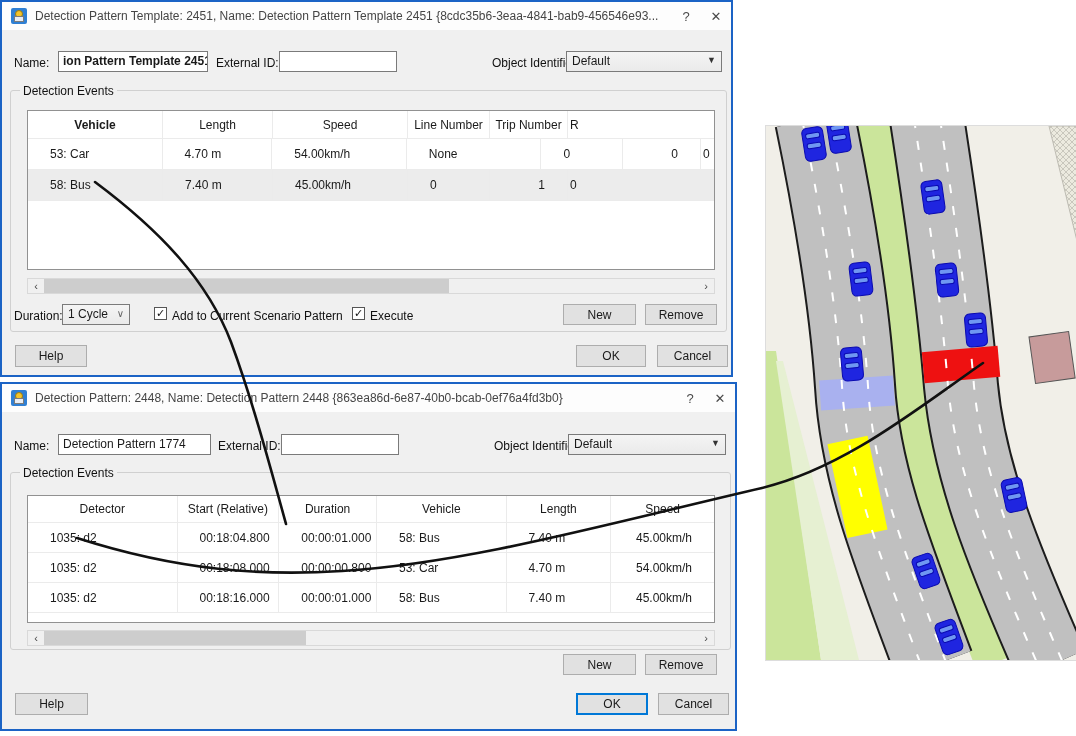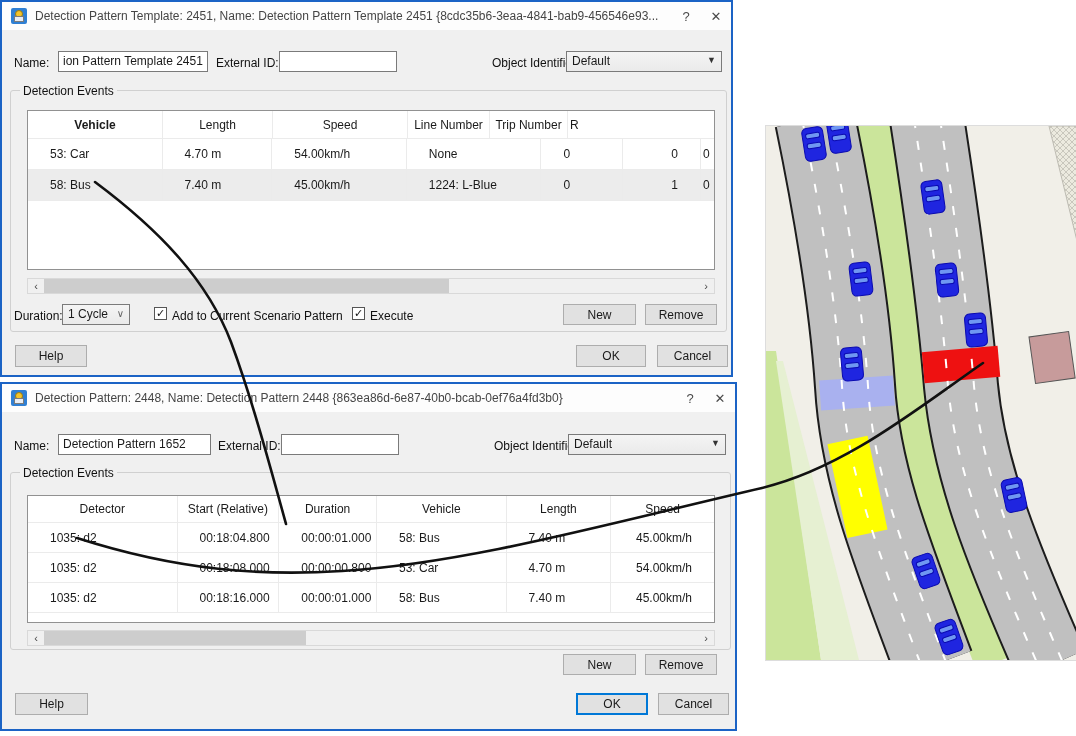--- a/index.html
+++ b/index.html
@@ -45,21 +45,21 @@
   <div class="titlebar">
     <div class="appicon">
         <div class="sun"></div>
         <div class="txt"></div>
       </div>
     <div class="ttl">Detection Pattern Template: 2451, Name: Detection Pattern Template 2451  {8cdc35b6-3eaa-4841-bab9-456546e93...</div>
     <div class="wbtn">?</div>
     <div class="wbtn">✕</div>
   </div>
   <div class="lbl" style="left:12px;top:54px;">Name:</div>
-  <div class="txt" style="left:56px;top:49px;width:150px;height:21px;">ion Pattern Template 2451</div>
+  <div class="txt" style="left:56px;top:49px;width:150px;height:21px;font-weight:bold;">ion Pattern Template 2451</div>
   <div class="lbl" style="left:214px;top:54px;">External ID:</div>
   <div class="txt" style="left:277px;top:49px;width:118px;height:21px;"></div>
   <div class="lbl" style="left:490px;top:54px;">Object Identifier:</div>
   <div class="combo" style="left:564px;top:49px;width:156px;height:21px;">
     <span>Default</span>
     <span class="arr">▼</span>
   </div>
 
   <div class="grp" style="left:8px;top:88px;width:717px;height:242px;"></div>
   <div class="grplbl" style="left:18px;top:82px;">Detection Events</div>
@@ -79,21 +79,20 @@
       <div class="tc" style="width:135px;">54.00km/h</div>
       <div class="tc" style="width:135px;">None</div>
       <div class="tc" style="width:82px;">0</div>
       <div class="tc rt" style="width:78px;">0</div>
       <div class="tc" style="width:13px;border-right:none;padding:0 2px;">0</div>
     </div>
     <div class="trow sel" style="height:31px;">
       <div class="tc" style="width:135px;">58: Bus</div>
       <div class="tc" style="width:110px;">7.40 m</div>
       <div class="tc" style="width:135px;">45.00km/h</div>
-      <div class="tc" style="width:135px;">1224: L-Blue</div>
       <div class="tc" style="width:82px;">0</div>
       <div class="tc rt" style="width:78px;">1</div>
       <div class="tc" style="width:13px;border-right:none;padding:0 2px;">0</div>
     </div>
   </div>
 
   <div class="hscroll" style="left:25px;top:276px;width:688px;">
     <div class="sbarrow">‹</div>
     <div class="sbtrack">
         <div class="sbthumb" style="left:0;width:62%;"></div>
@@ -122,21 +121,21 @@
   <div class="titlebar">
     <div class="appicon">
         <div class="sun"></div>
         <div class="txt"></div>
       </div>
     <div class="ttl">Detection Pattern: 2448, Name: Detection Pattern 2448  {863ea86d-6e87-40b0-bcab-0ef76a4fd3b0}</div>
     <div class="wbtn">?</div>
     <div class="wbtn">✕</div>
   </div>
   <div class="lbl" style="left:12px;top:55px;">Name:</div>
-  <div class="txt" style="left:56px;top:50px;width:153px;height:21px;">Detection Pattern 1652</div>
+  <div class="txt" style="left:56px;top:50px;width:153px;height:21px;">Detection Pattern 1774</div>
   <div class="lbl" style="left:216px;top:55px;">External ID:</div>
   <div class="txt" style="left:279px;top:50px;width:118px;height:21px;"></div>
   <div class="lbl" style="left:492px;top:55px;">Object Identifier:</div>
   <div class="combo" style="left:566px;top:50px;width:158px;height:21px;">
     <span>Default</span>
     <span class="arr">▼</span>
   </div>
 
   <div class="grp" style="left:8px;top:88px;width:721px;height:178px;"></div>
   <div class="grplbl" style="left:18px;top:82px;">Detection Events</div>

